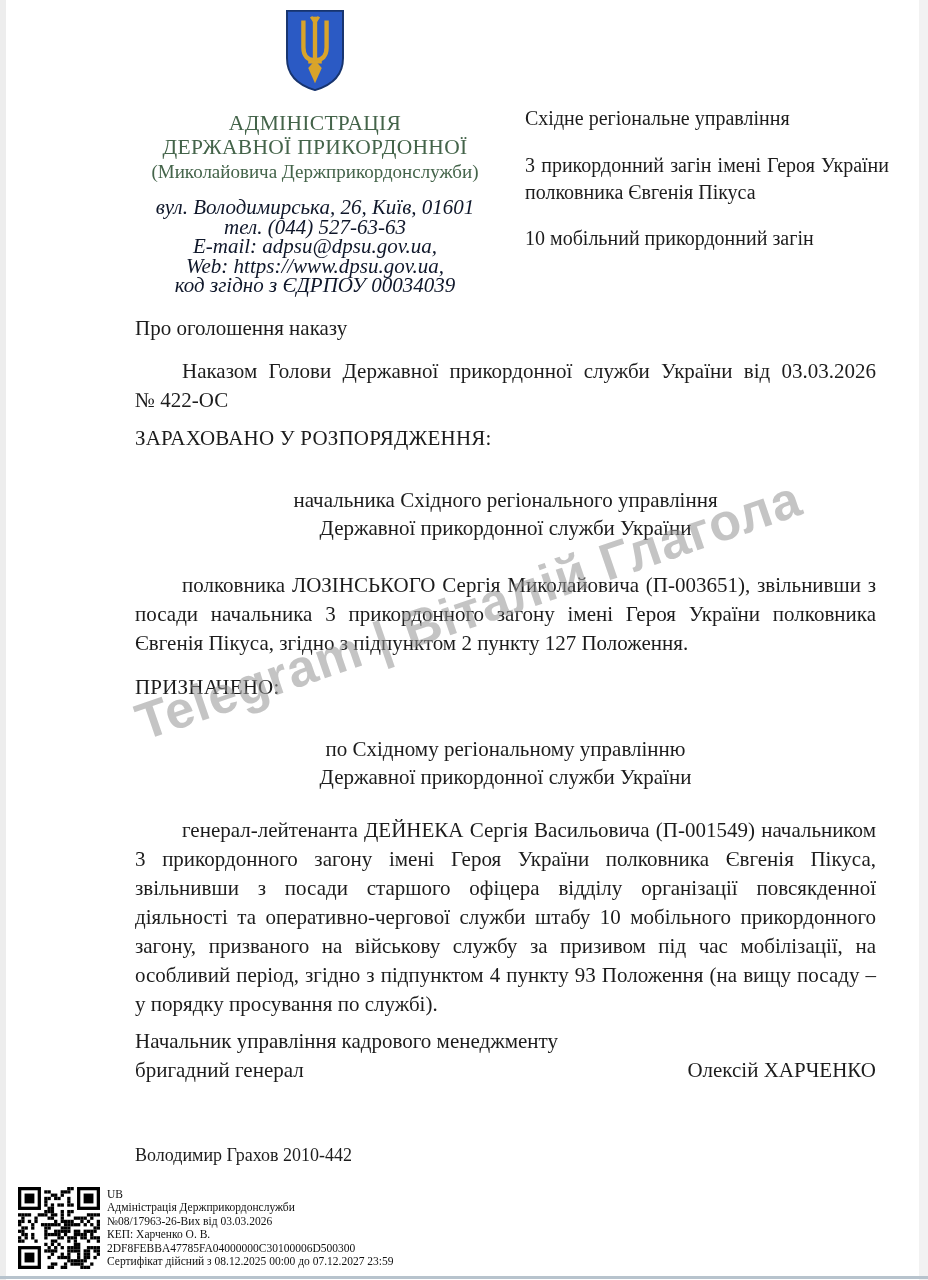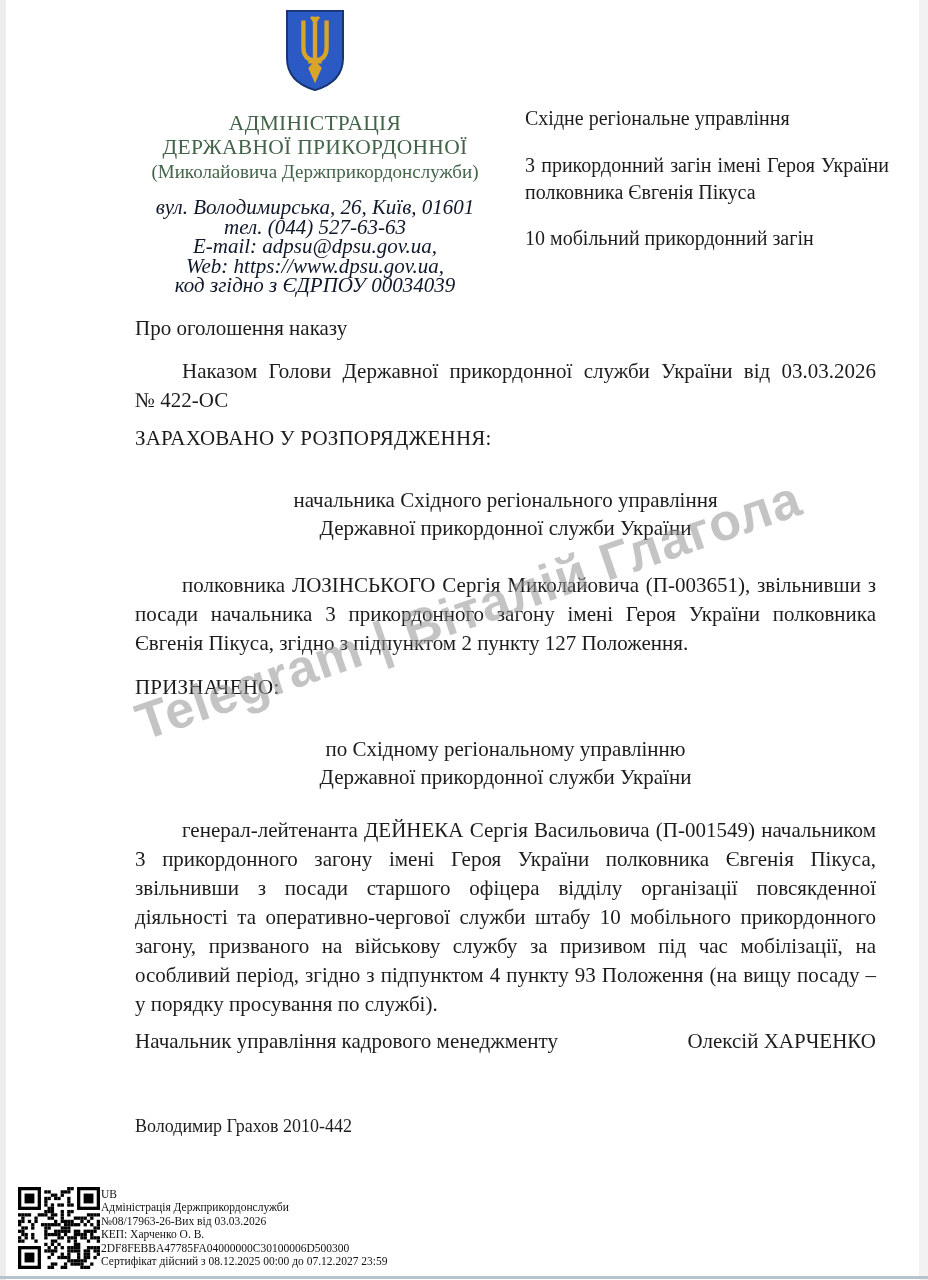--- a/index.html
+++ b/index.html
@@ -52,21 +52,21 @@
   .signature {
     display:flex; justify-content:space-between; align-items:flex-end;
     margin-top:8px; line-height:29px;
   }
   .signature .sig-left { }
   .signature .sig-name { white-space:nowrap; }
   .executor { margin-top:60px; font-size:18px; }
 
   .stamp {
     position:absolute; left:18px; bottom:11px;
-    display:flex; align-items:flex-start; gap:1px; z-index:6;
+    display:flex; align-items:flex-start; gap:7px; z-index:6;
   }
   .qr { width:82px; height:82px; display:block; }
   .stamp-text { font-size:11.5px; line-height:13.4px; color:#111; padding-top:1px; }
   .stamp-text div { white-space:nowrap; }
 </style>
 </head>
 <body>
 
 <div class="page">
   <div class="edge-left"></div>
@@ -128,20 +128,21 @@
     <div class="center-block">
       <div>по Східному регіональному управлінню</div>
       <div>Державної прикордонної служби України</div>
     </div>
 
     <p class="para appointed">генерал-лейтенанта ДЕЙНЕКА Сергія Васильовича (П-001549) начальником 3 прикордонного загону імені Героя України полковника Євгенія Пікуса, звільнивши з посади старшого офіцера відділу організації повсякденної діяльності та оперативно-чергової служби штабу 10 мобільного прикордонного загону, призваного на військову службу за призивом під час мобілізації, на особливий період, згідно з підпунктом 4 пункту 93 Положення (на вищу посаду – у порядку просування по службі).</p>
 
     <div class="signature">
       <div class="sig-left">
         <div>Начальник управління кадрового менеджменту</div>
+        <div>бригадний генерал</div>
       </div>
       <div class="sig-name">Олексій ХАРЧЕНКО</div>
     </div>
 
     <p class="executor">Володимир Грахов 2010-442</p>
   </main>
 
   <div class="stamp">
     <svg id="qr-svg" class="qr" viewBox="0 0 100 100">
         <rect x="60" y="0" width="4" height="4" fill="#000"></rect>

